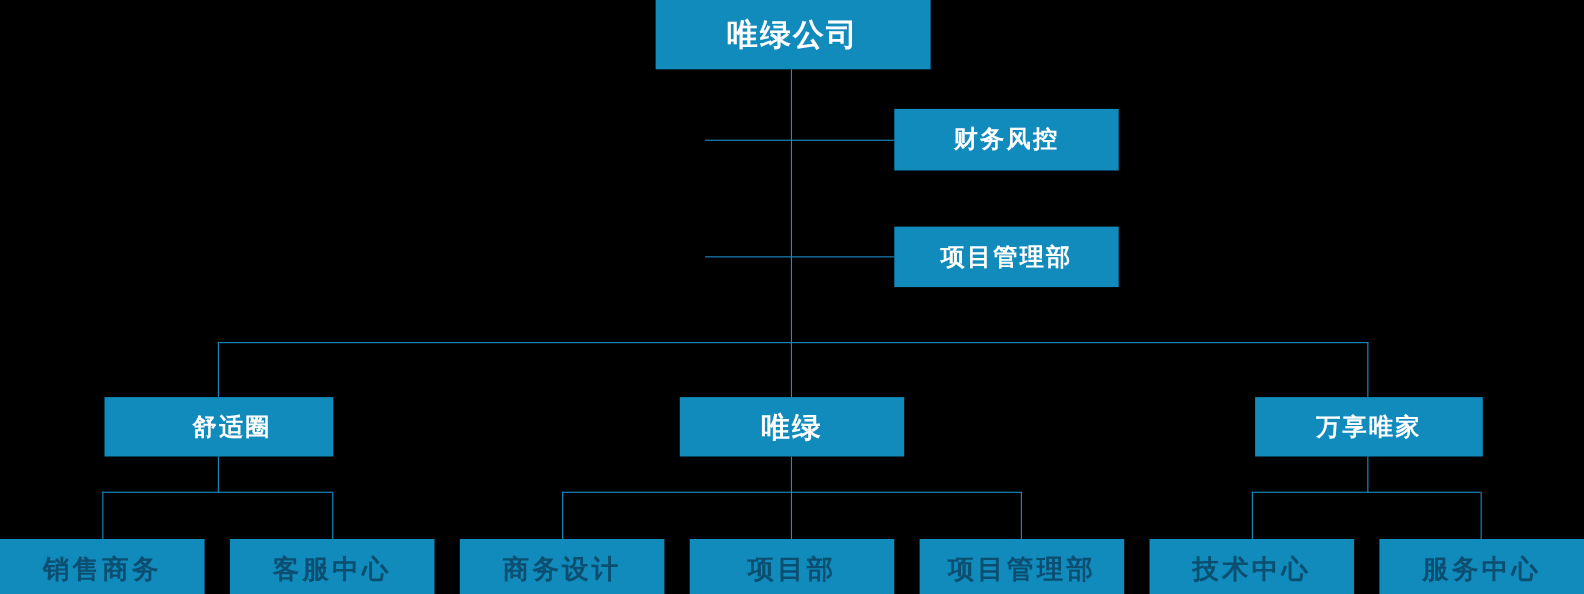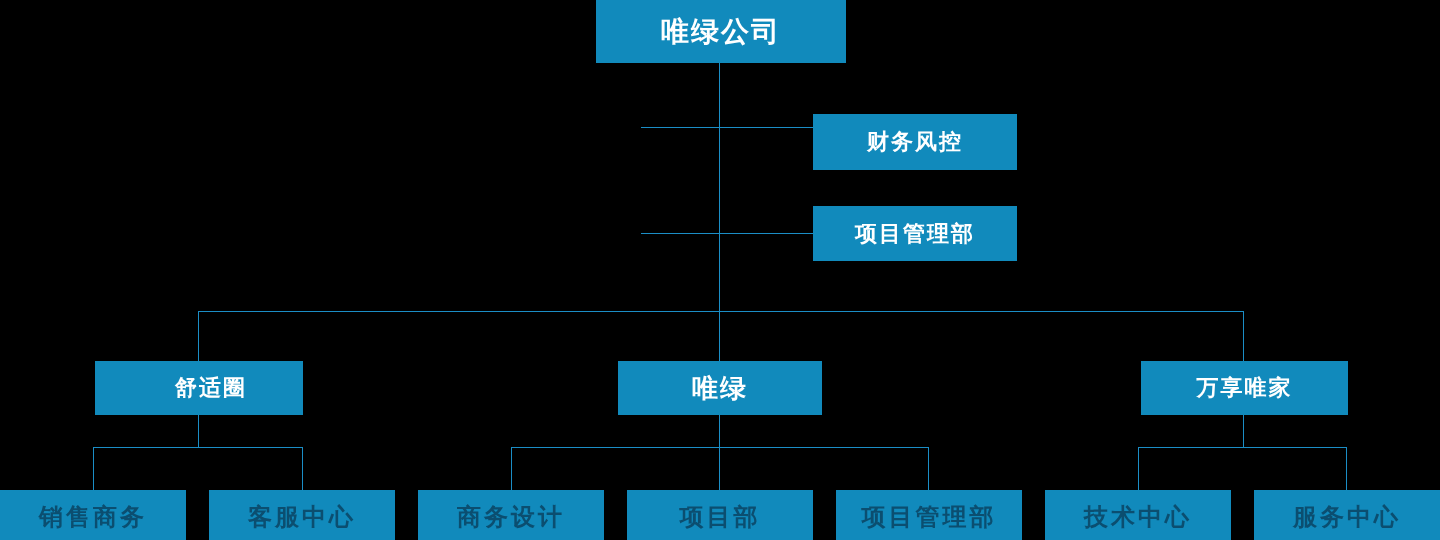--- a/index.html
+++ b/index.html
@@ -59,21 +59,21 @@
   <div class="line v" style="left:511px;top:447px;height:43px;"></div>
   <div class="line v" style="left:928px;top:447px;height:43px;"></div>
 
   <div class="line v" style="left:1243px;top:415px;height:33px;"></div>
   <div class="line h" style="left:1138px;top:447px;width:208px;"></div>
   <div class="line v" style="left:1138px;top:447px;height:43px;"></div>
   <div class="line v" style="left:1346px;top:447px;height:43px;"></div>
 
   <div class="node lv1" style="left:596px;top:0px;width:250px;height:63px;">唯绿公司</div>
 
-  <div class="node lv2" style="left:813px;top:114px;width:204px;height:56px;">财务风控</div>
+  <div class="node lv2" style="left:813px;top:99px;width:204px;height:56px;">财务风控</div>
 
   <div class="node lv2" style="left:813px;top:206px;width:204px;height:55px;">项目管理部</div>
 
   <div class="node lv2" style="left:95px;top:361px;width:208px;height:54px;padding-left:24px;">舒适圈</div>
   <div class="node lv4b" style="left:618px;top:361px;width:204px;height:54px;">唯绿</div>
   <div class="node lv2" style="left:1141px;top:361px;width:207px;height:54px;">万享唯家</div>
 
   <div class="node lv5" style="left:0px;top:490px;width:186px;height:54px;">销售商务</div>
   <div class="node lv5" style="left:209px;top:490px;width:186px;height:54px;">客服中心</div>
   <div class="node lv5" style="left:418px;top:490px;width:186px;height:54px;">商务设计</div>

